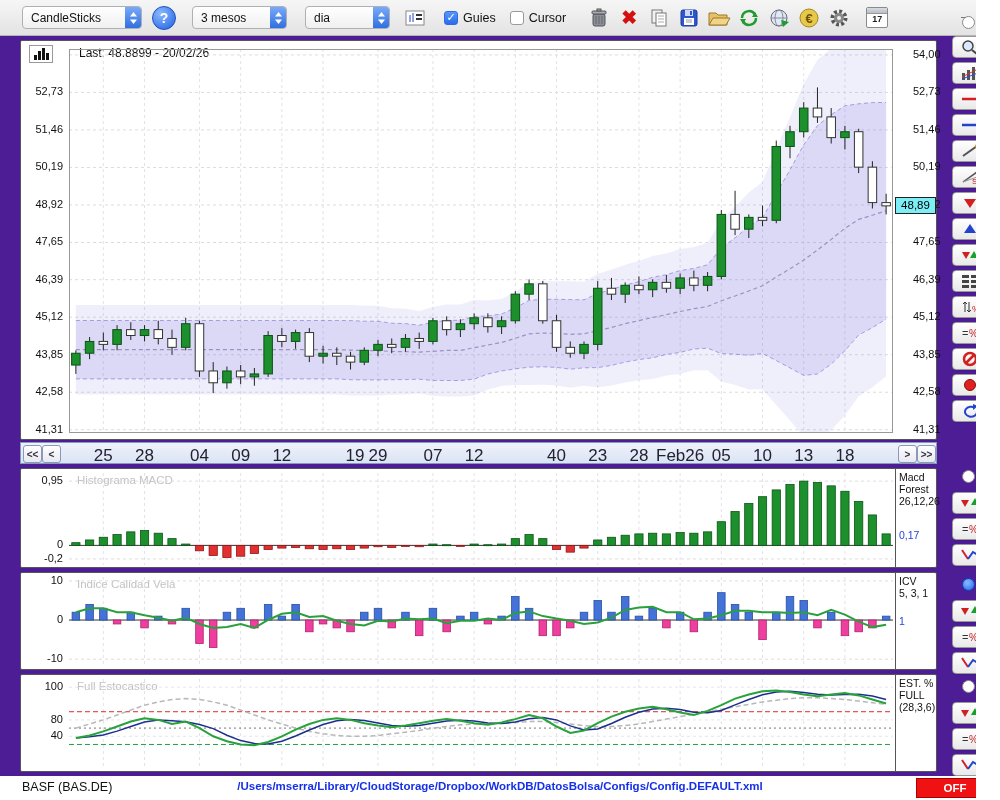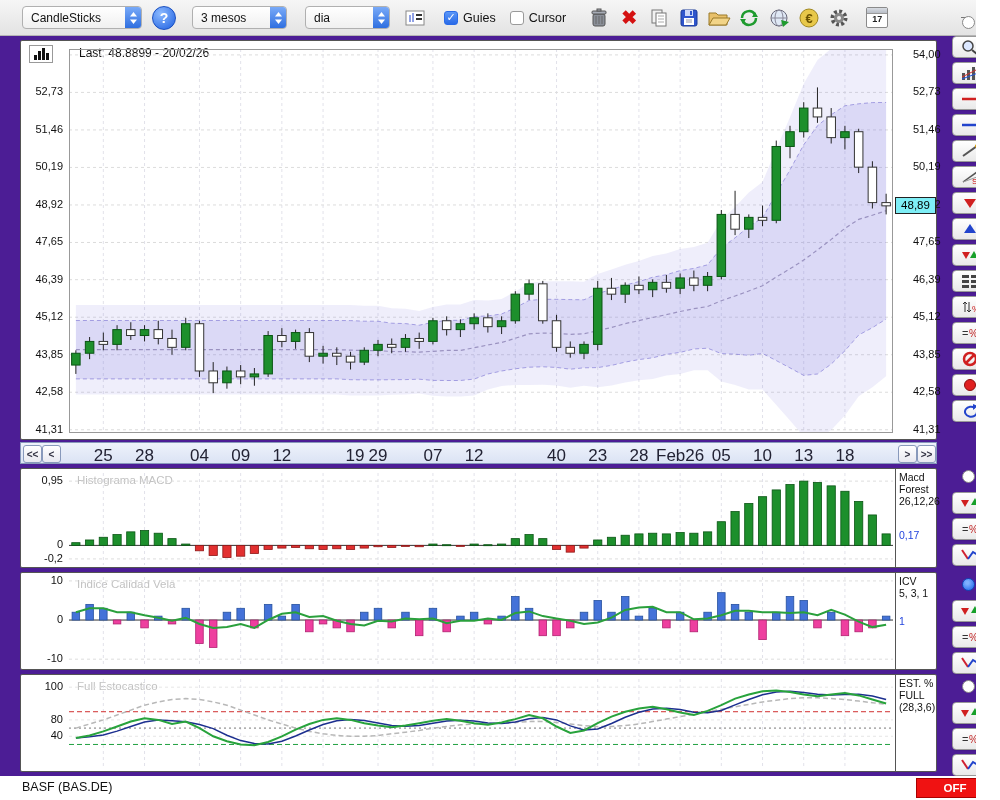--- a/index.html
+++ b/index.html
@@ -785,16 +785,17 @@
     <div class="sbtn" style="top:754px">
         <svg width="20" height="16">
           <path d="M2,3 L8,12" stroke="#d02030" stroke-width="2" fill="none"></path>
           <path d="M8,12 L13,5 L18,8" stroke="#2244cc" stroke-width="2" fill="none"></path>
         </svg>
       </div>
   </div>
 
   <div class="status">
     <span class="sym">BASF (BAS.DE)</span>
+    <span class="cfg">/Users/mserra/Library/CloudStorage/Dropbox/WorkDB/DatosBolsa/Configs/Config.DEFAULT.xml</span>
     <span class="offbtn">OFF</span>
   </div>
 
 </div>
 
 </body></html>

